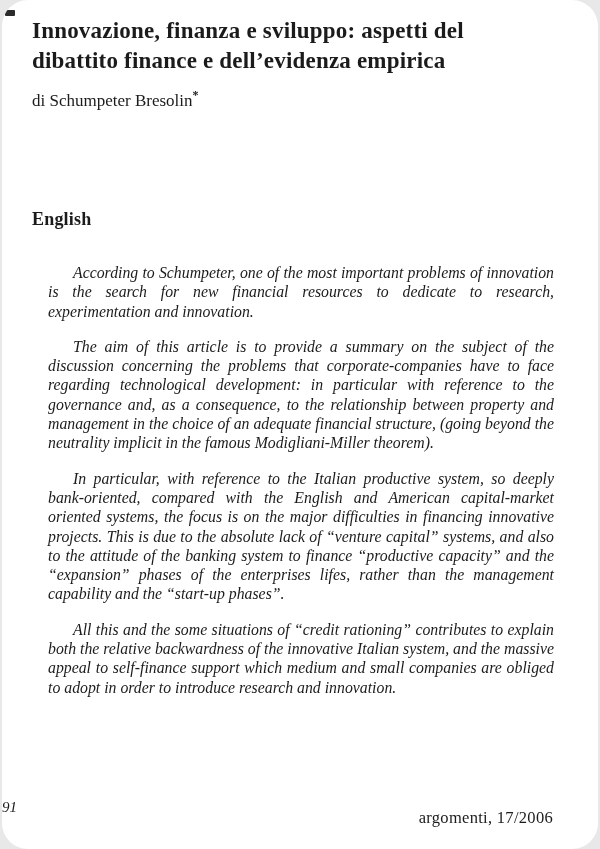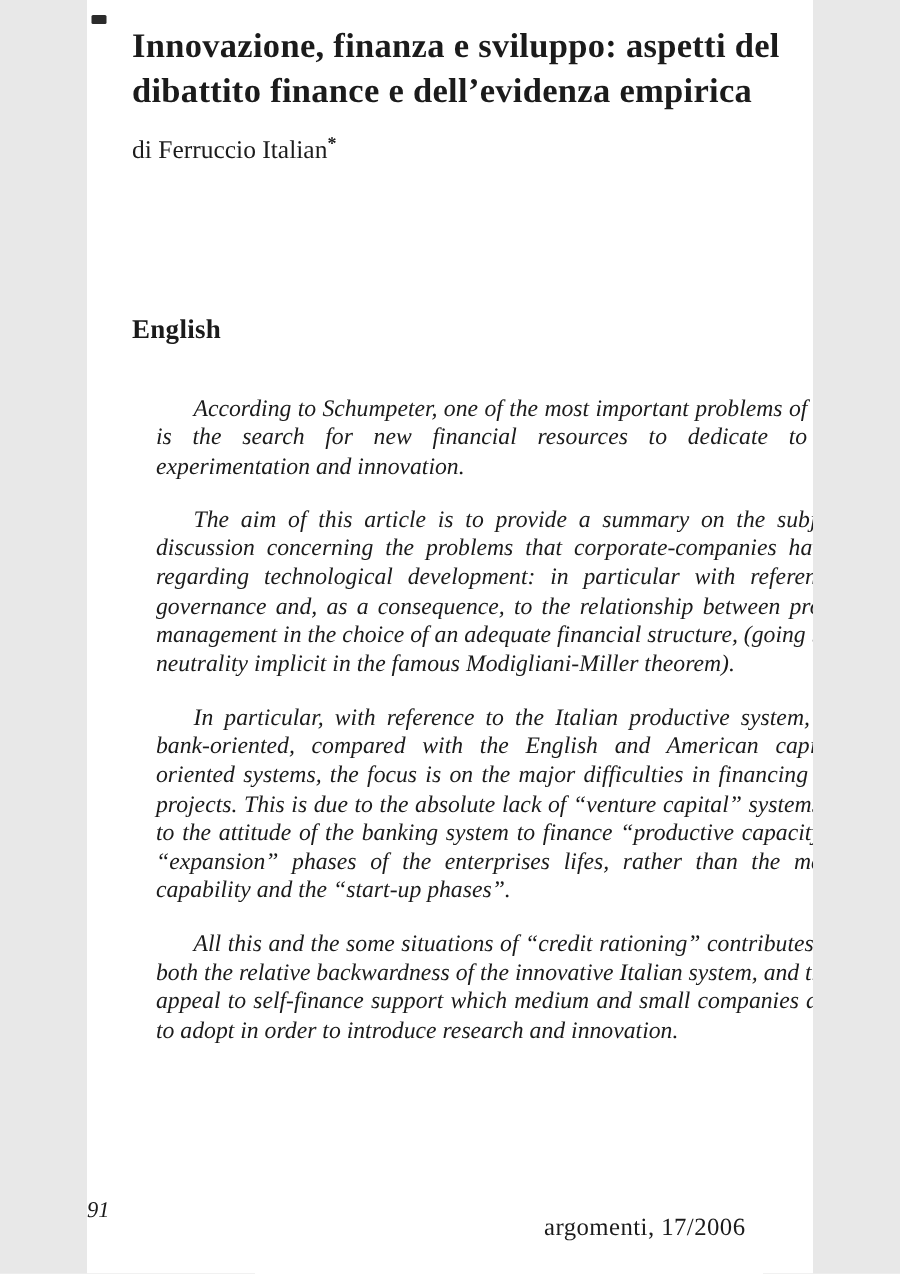--- a/index.html
+++ b/index.html
@@ -2,27 +2,28 @@
 <html><head>
 <meta charset="utf-8">
 <style>
   html, body {
     margin: 0;
     padding: 0;
     background: #e8e8e8;
   }
   .page {
     position: relative;
-    width: 484px;
+    width: 596px;
     height: 849px;
     background: #ffffff;
     font-family: "Liberation Serif", serif;
     color: #1b1b1b;
     overflow: hidden;
     margin: 0 auto;
+    border-radius: 26px;
   }
   .scan-artifact {
     position: absolute;
     left: 3px;
     top: 10px;
     width: 10px;
     height: 6px;
     background: #2b2b2b;
     border-radius: 1px;
   }
@@ -104,21 +105,21 @@
 
 <div class="page">
 
   <div class="scan-artifact"></div>
 
   <h1 class="title">
     <span class="title-line">Innovazione, finanza e sviluppo: aspetti del</span>
     <span class="title-line">dibattito finance e dell’evidenza empirica</span>
   </h1>
 
-  <div class="author"><span>di Ferruccio Italian</span><sup class="note-ref">*</sup>
+  <div class="author"><span>di Schumpeter Bresolin</span><sup class="note-ref">*</sup>
   </div>
 
   <h2 class="abstract-heading">English</h2>
 
   <div class="abstract">
     <p>According to Schumpeter, one of the most important problems of innovation is the search for new financial resources to dedicate to research, experimentation and innovation.</p>
     <p>The aim of this article is to provide a summary on the subject of the discussion concerning the problems that corporate-companies have to face regarding technological development: in particular with reference to the governance and, as a consequence, to the relationship between property and management in the choice of an adequate financial structure, (going beyond the neutrality implicit in the famous Modigliani-Miller theorem).</p>
     <p>In particular, with reference to the Italian productive system, so deeply bank-oriented, compared with the English and American capital-market oriented systems, the focus is on the major difficulties in financing innovative projects. This is due to the absolute lack of “venture capital” systems, and also to the attitude of the banking system to finance “productive capacity” and the “expansion” phases of the enterprises lifes, rather than the management capability and the “start-up phases”.</p>
     <p>All this and the some situations of “credit rationing” contributes to explain both the relative backwardness of the innovative Italian system, and the massive appeal to self-finance support which medium and small companies are obliged to adopt in order to introduce research and innovation.</p>
   </div>

